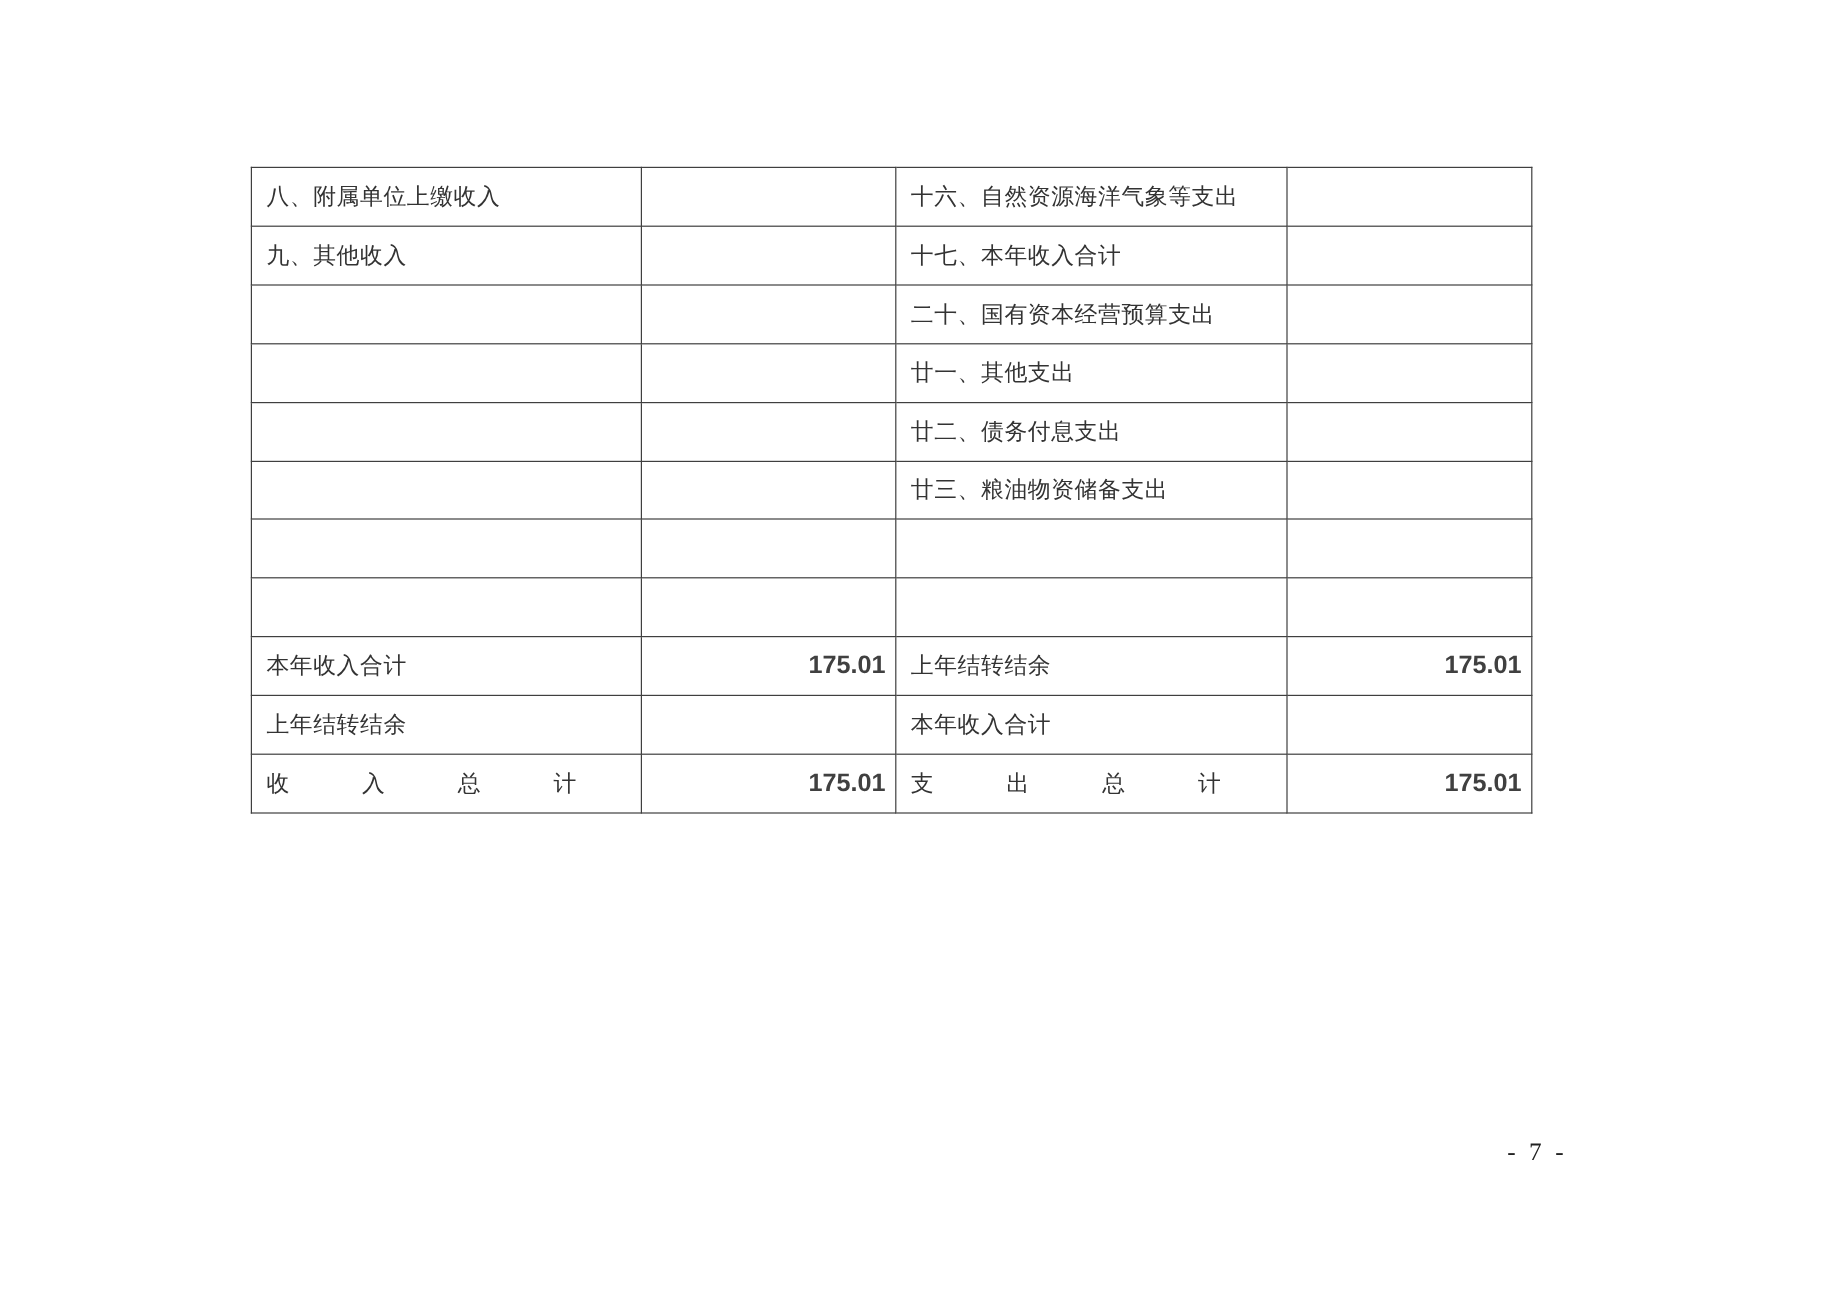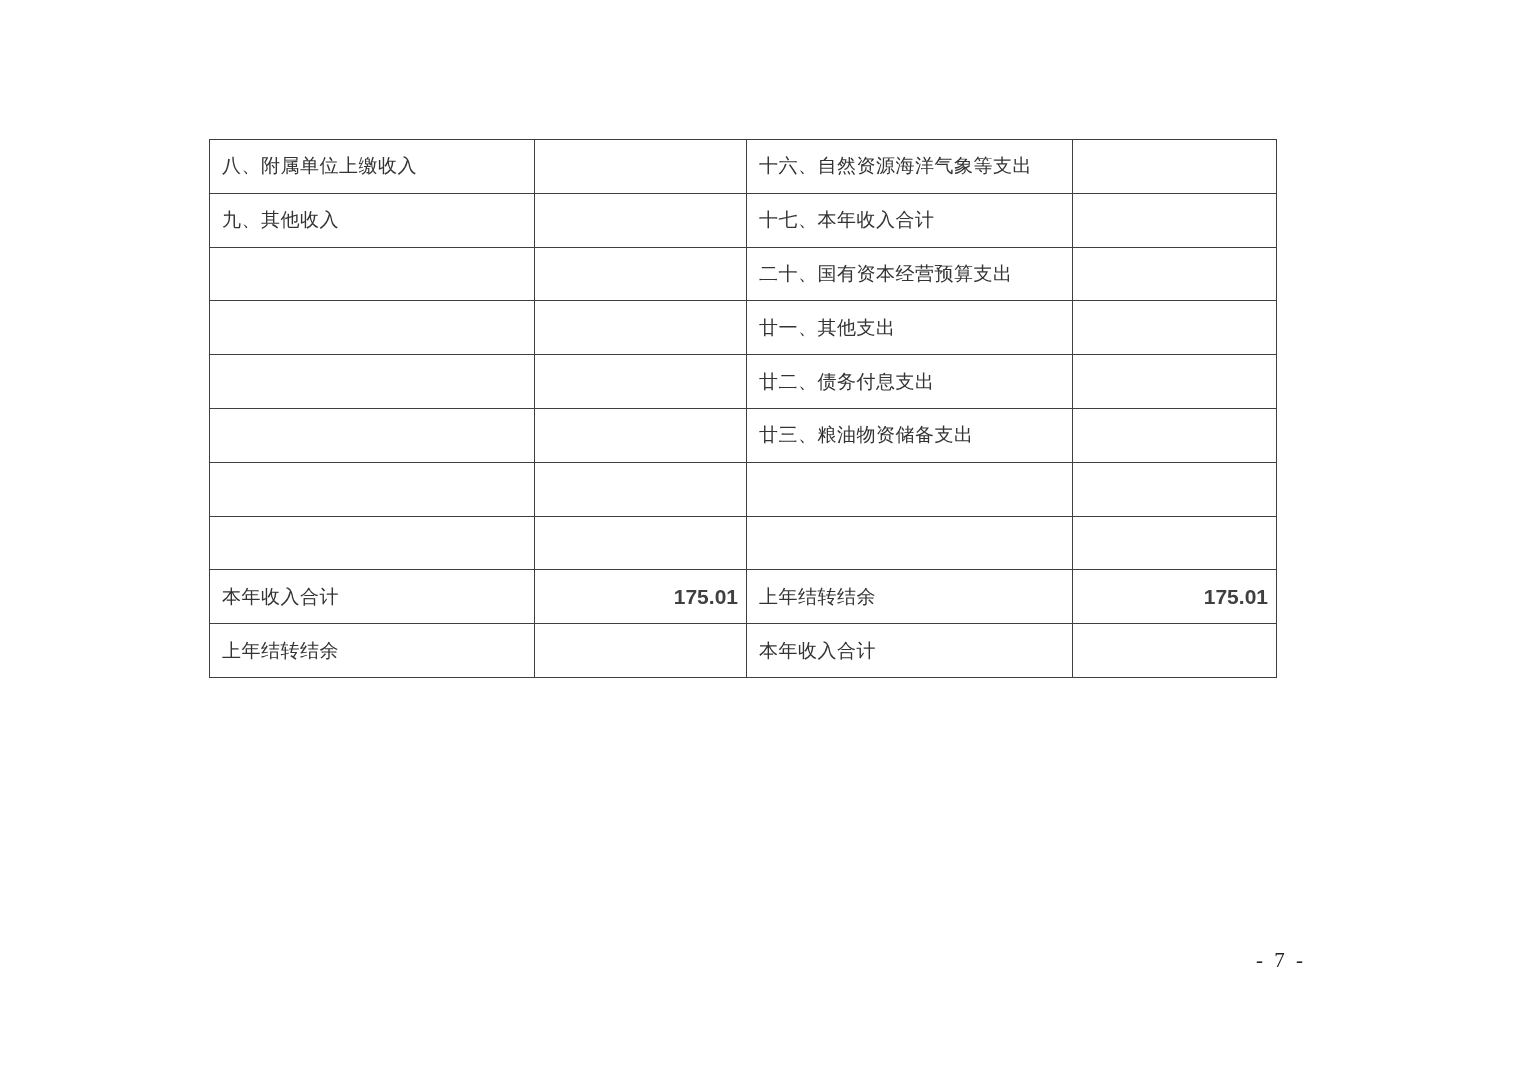--- a/index.html
+++ b/index.html
@@ -125,18 +125,24 @@
         <td class="num">175.01</td>
         <td class="label">上年结转结余</td>
         <td class="num">175.01</td>
       </tr>
       <tr>
         <td class="label">上年结转结余</td>
         <td class="num"></td>
         <td class="label">本年收入合计</td>
         <td class="num"></td>
       </tr>
+      <tr>
+        <td class="label total-label">收 入 总 计</td>
+        <td class="num">175.01</td>
+        <td class="label total-label">支 出 总 计</td>
+        <td class="num">175.01</td>
+      </tr>
     </tbody>
   </table>
 
   <div class="page-number">- 7 -</div>
 
 </div>
 
 </body></html>

